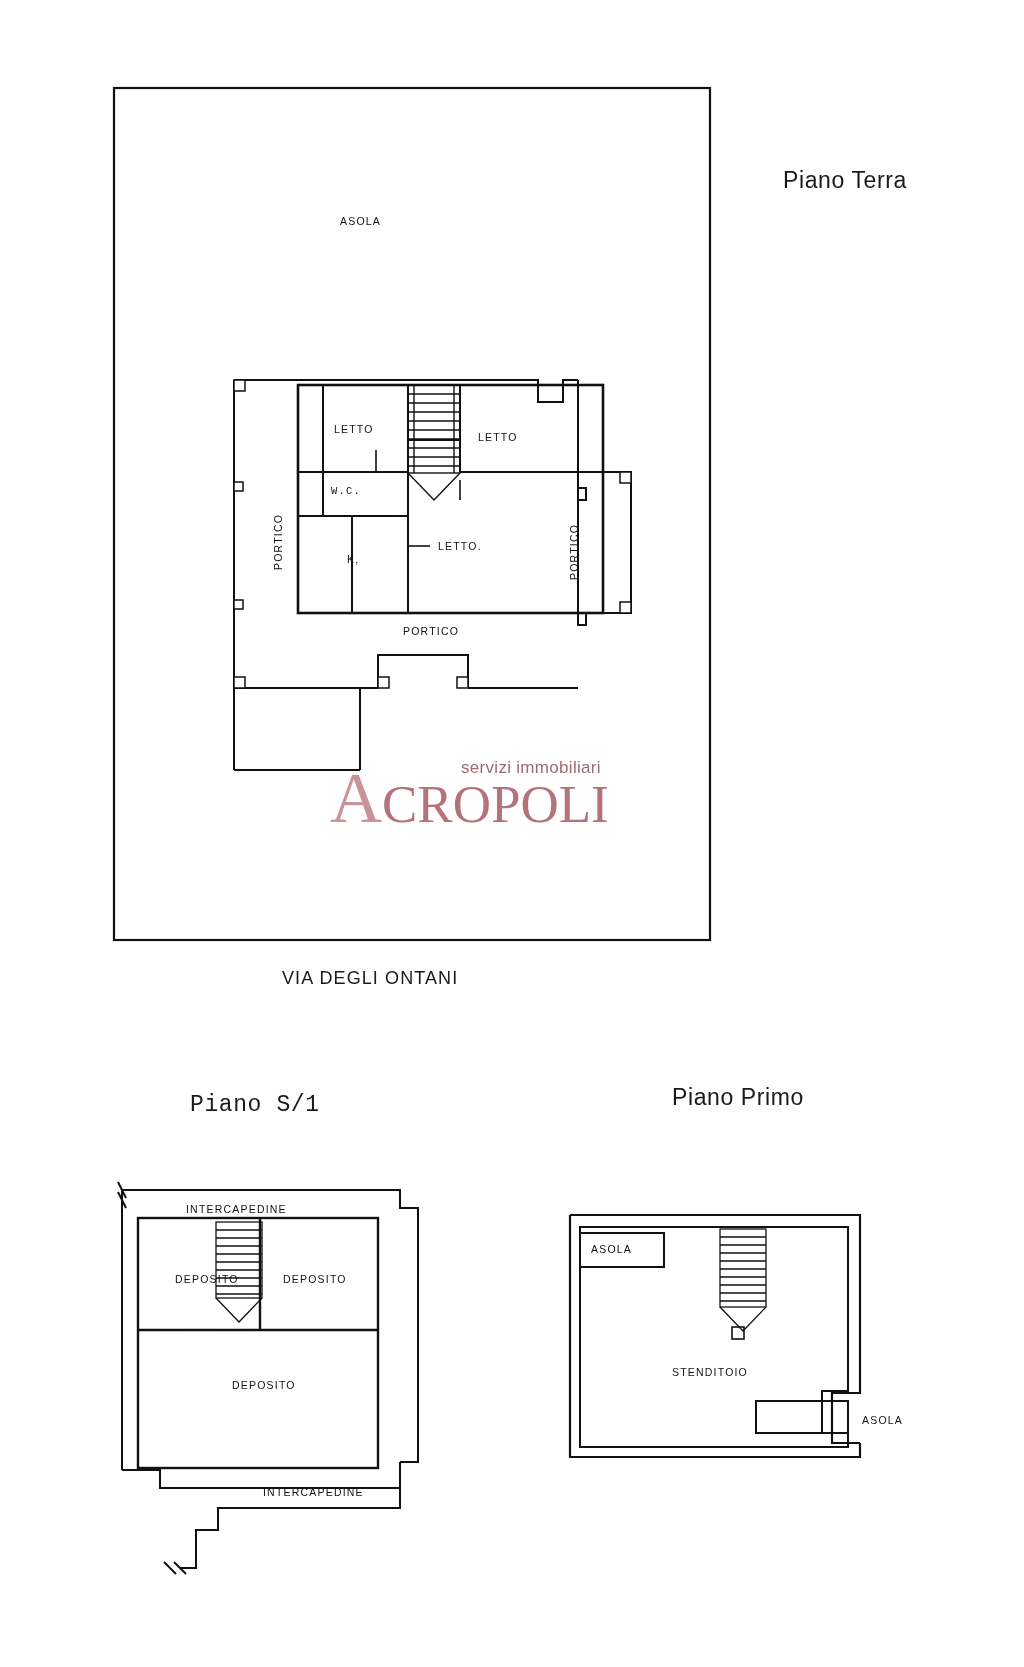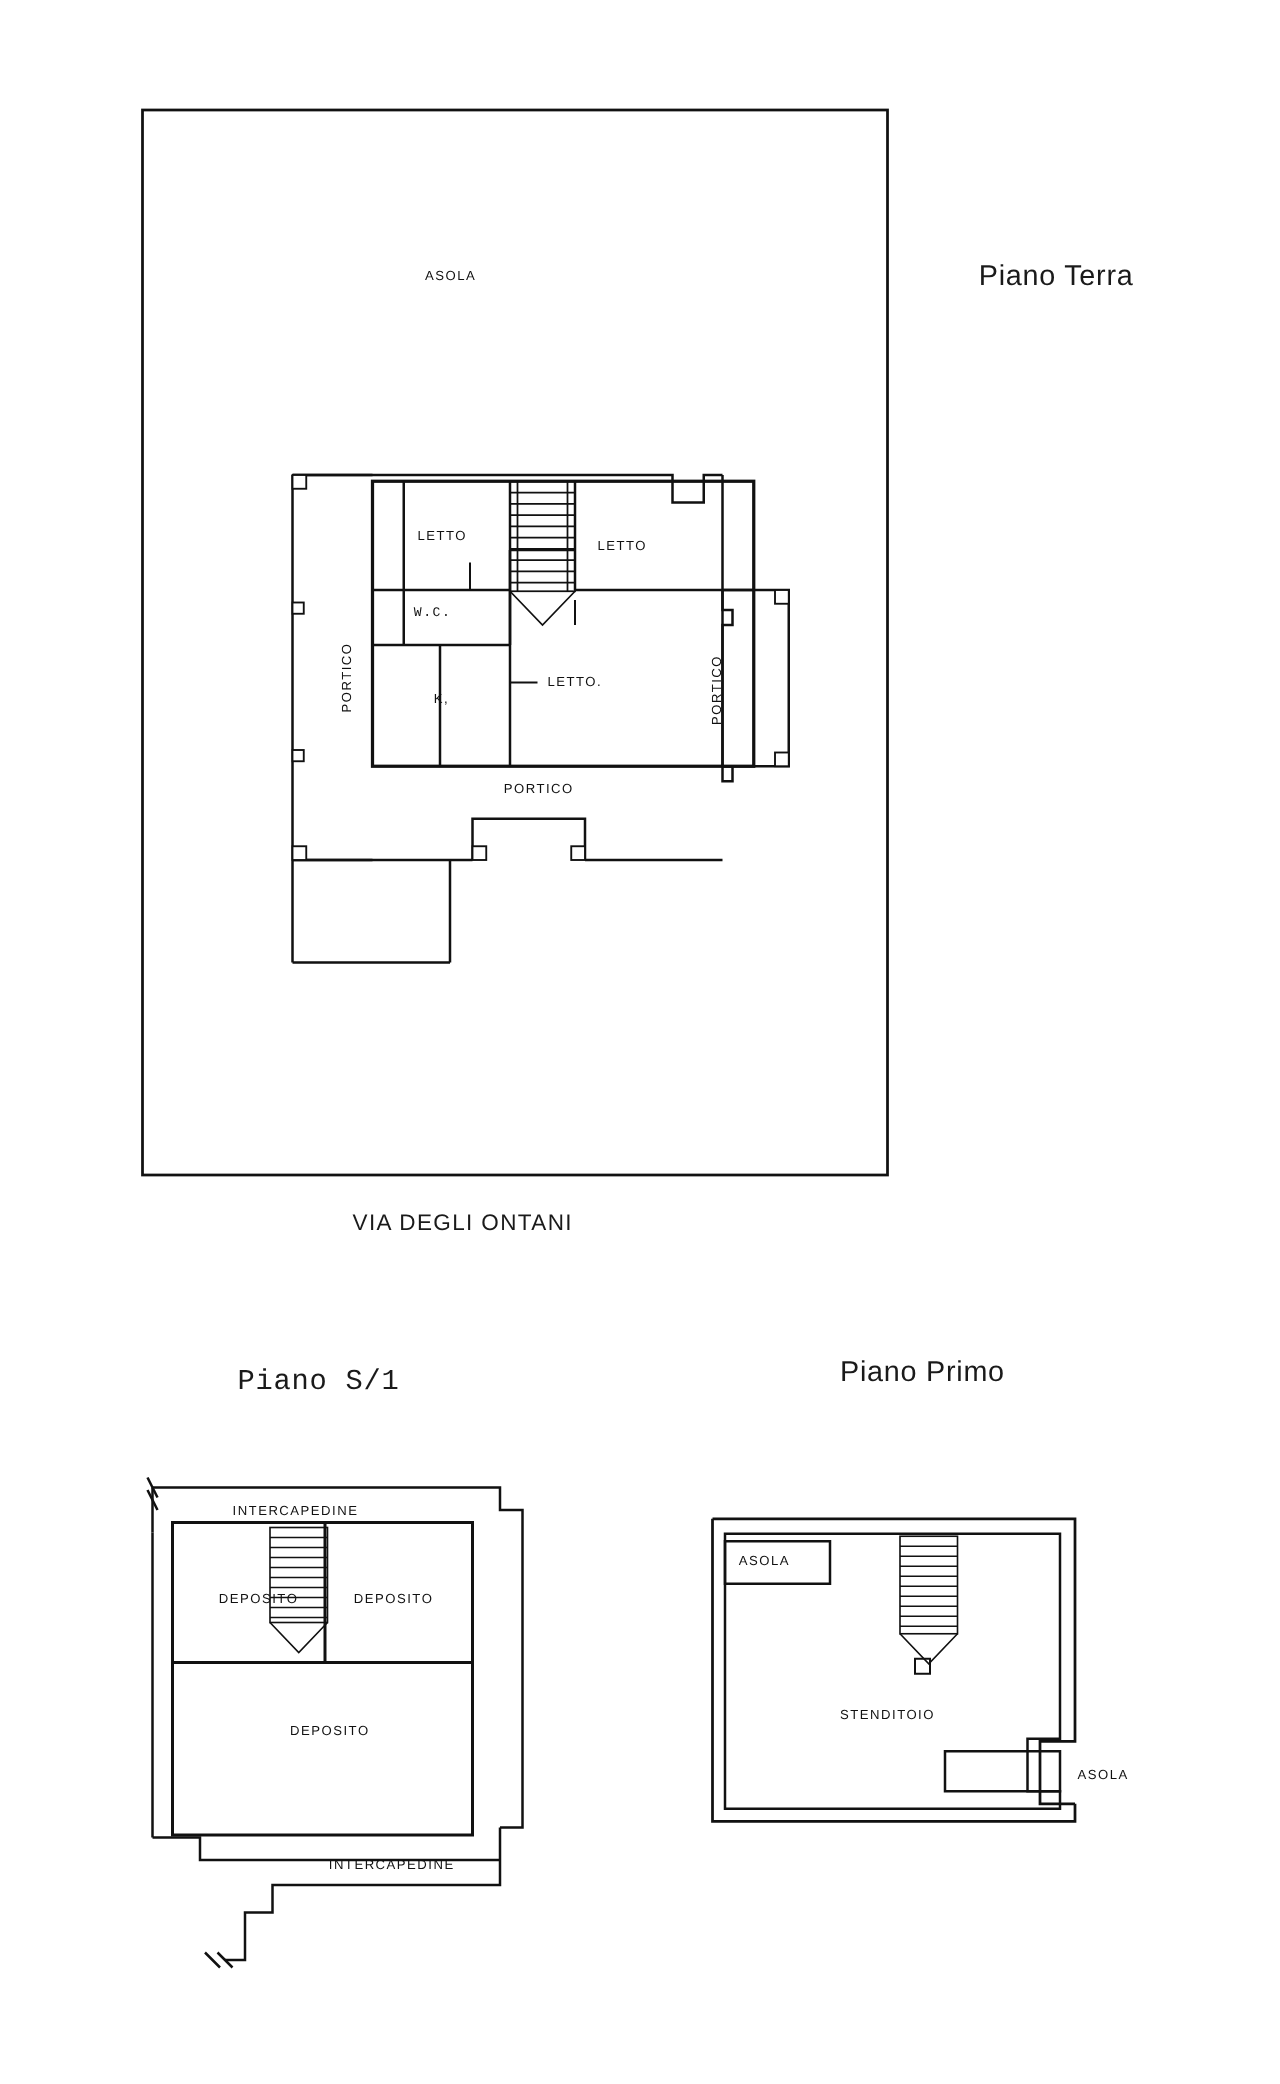--- a/index.html
+++ b/index.html
@@ -23,21 +23,21 @@
   .abs { position: absolute; }
   
   .floor-title {
     position: absolute;
     font-size: 23px;
     font-family: "Liberation Sans", sans-serif;
     color: #1a1a1a;
     letter-spacing: 0.6px;
     white-space: nowrap;
   }
-  #title-terra { left: 783px; top: 167px; margin-top: 40px; }
+  #title-terra { left: 783px; top: 167px; }
   #title-s1    { left: 190px; top: 1092px; font-family: Liberation Mono, monospace; }
   #title-primo { left: 672px; top: 1084px; }
 
   #street-label {
     position: absolute;
     left: 282px;
     top: 968px;
     font-size: 18px;
     letter-spacing: 1.1px;
     color: #1a1a1a;
@@ -179,20 +179,24 @@
   <div class="room-label" style="left:340px; top:215px;">ASOLA</div>
   <div class="room-label" style="left:334px; top:423px;">LETTO</div>
   <div class="room-label" style="left:478px; top:431px;">LETTO</div>
   <div class="room-label" style="left:331px; top:485px;font-family:Liberation Mono, monospace;">W.C.</div>
   <div class="room-label" style="left:347px; top:553px;">K,</div>
   <div class="room-label" style="left:438px; top:540px;">LETTO.</div>
   <div class="room-label vert" style="left:272px; top:570px;">PORTICO</div>
   <div class="room-label vert" style="left:568px; top:580px;">PORTICO</div>
   <div class="room-label" style="left:403px; top:625px;">PORTICO</div>
 
+  <div id="watermark">
+    <div id="wm-acropoli"><span class="cap">A</span><span>CROPOLI</span></div>
+    <div id="wm-servizi">servizi immobiliari</div>
+  </div>
 
   <div id="street-label">VIA DEGLI ONTANI</div>
 
   <div class="floor-title" id="title-s1">Piano S/1</div>
 
   <svg class="abs" id="plan-basement" width="360" height="420" style="left:100px; top:1170px;">
     <g fill="none" stroke="#111111" stroke-width="2">
 
       <path d="M22,20 L300,20 L300,38 L318,38 L318,292 L300,292"></path>
       <path d="M22,20 L22,56"></path>

